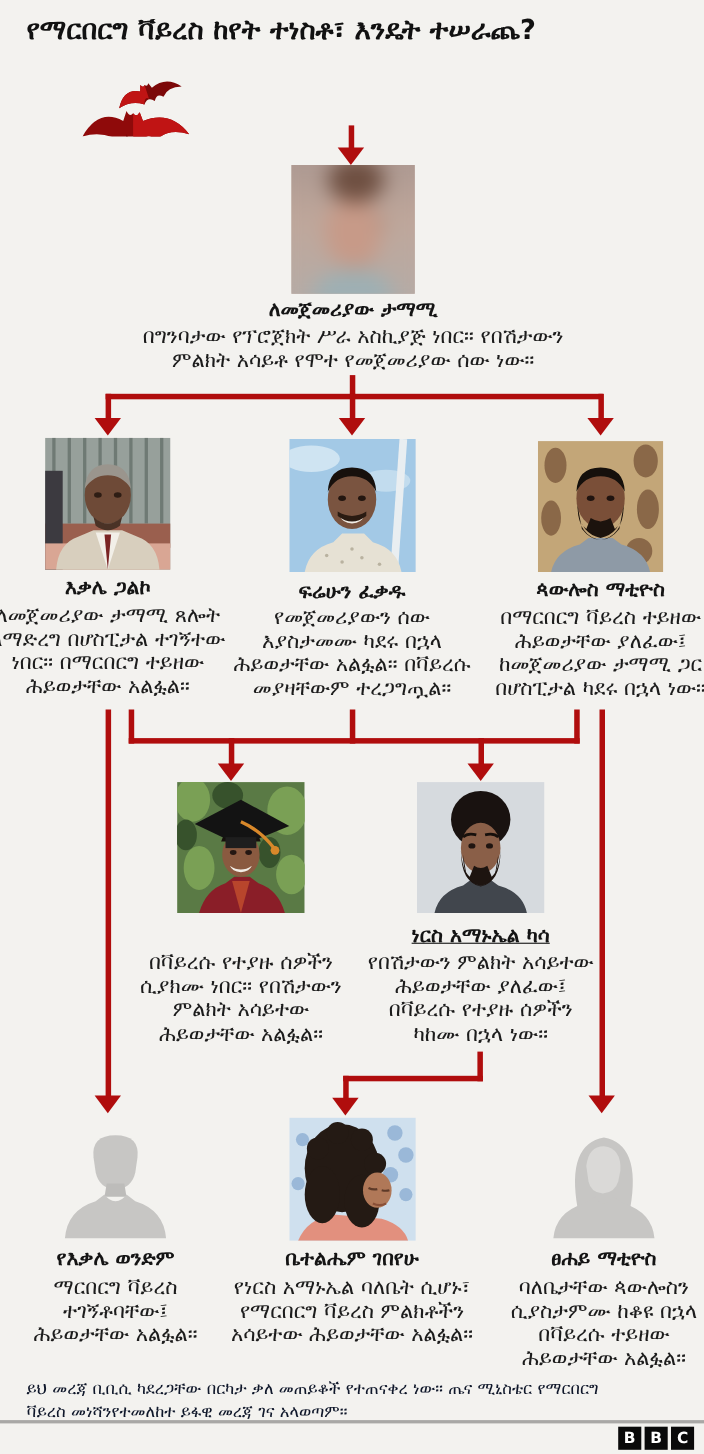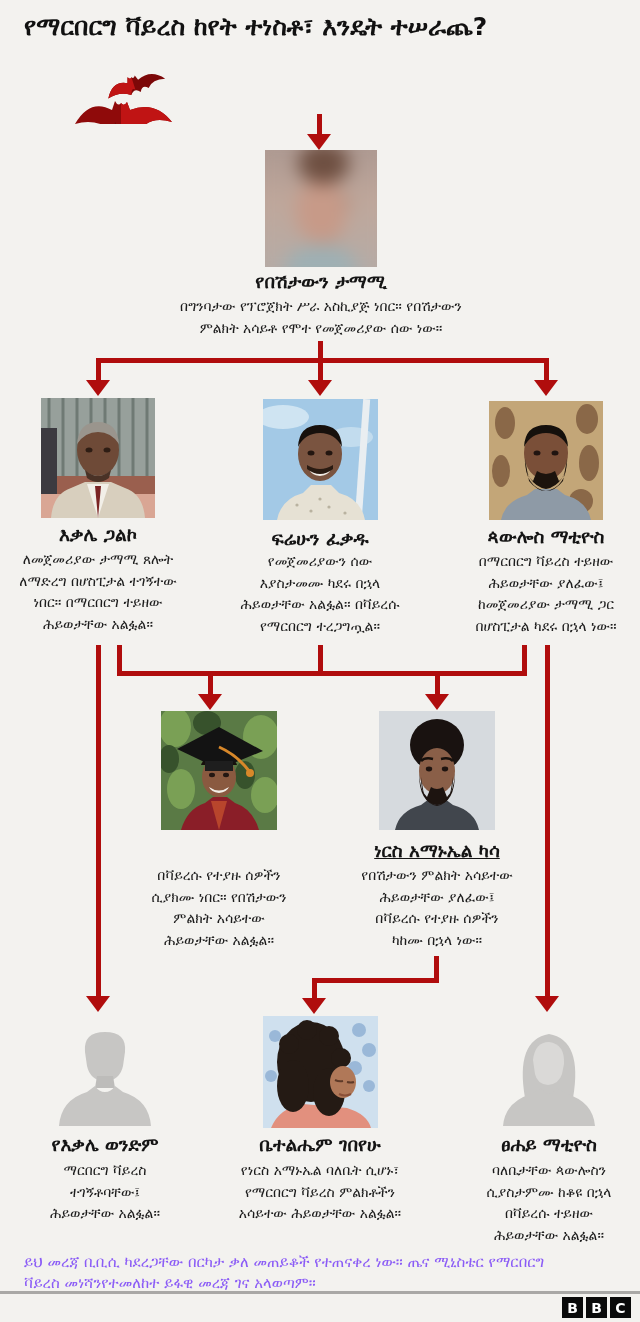--- a/index.html
+++ b/index.html
@@ -10,22 +10,22 @@
   }
   html,body{margin:0;padding:0;background:#fff;}
   .canvas{
     position:relative;width:640px;height:1322px;background:var(--bg);
     overflow:hidden;font-family:"DejaVu Sans","Liberation Sans",sans-serif;color:var(--ink);
   }
   .abs{position:absolute;}
   .title{font-size:25px;font-weight:bold;letter-spacing:0;color:#111;}
   .intro{font-size:16.5px;line-height:23px;white-space:pre-line;color:#222;}
   .pname{font-weight:bold;font-size:18.5px;text-align:center;color:#141414;}
-  .pdesc{font-size:14px;line-height:21.5px;text-align:center;color:#1c1c1c;white-space:pre-line;}
-  .footer-text{font-size:15px;line-height:21px;color:#8b5cf6;white-space:pre-line;}
+  .pdesc{font-size:19px;line-height:21.5px;text-align:center;color:#1c1c1c;white-space:pre-line;}
+  .footer-text{font-size:15px;line-height:21px;color:#0f172a;white-space:pre-line;}
   .vline{position:absolute;width:5px;background:var(--red);}
   .hline{position:absolute;height:5px;background:var(--red);}
   .varrow{position:absolute;width:24px;}
   .varrow::before{content:"";position:absolute;left:9.5px;top:0;bottom:14px;width:5px;background:var(--red);}
   .varrow::after{content:"";position:absolute;left:0;bottom:0;
     border-left:12px solid transparent;border-right:12px solid transparent;border-top:16px solid var(--red);}
   .photo{position:absolute;overflow:hidden;}
   .blurwrap{position:absolute;overflow:hidden;background:#b9a39a;}
   .blurface{position:absolute;inset:-12px;filter:blur(9px);
     background:
@@ -60,21 +60,21 @@
       <path d="M55 58 Q61 70 58 78 Q54 70 55 58 Z" fill="#6b0606"></path>
     </g>
   </svg>
 
 
   <div class="varrow" style="left:307px;top:114px;height:36px;"></div>
 
   <div class="blurwrap" style="left:265px;top:150px;width:112px;height:117px;">
       <div class="blurface"></div>
     </div>
-  <div class="abs pname" style="left:121px;top:271px;width:400px;">የበሽታውን ታማሚ</div>
+  <div class="abs pname" style="left:121px;top:271px;width:400px;">ለመጀመሪያው ታማሚ</div>
   <div class="abs pdesc" style="left:121px;top:296px;width:400px;">በግንባታው የፕሮጀክት ሥራ አስኪያጅ ነበር። የበሽታውን
 ምልክት አሳይቶ የሞተ የመጀመሪያው ሰው ነው።</div>
 
   <div class="vline" style="left:318px;top:341px;height:18px;"></div>
   <div class="hline" style="left:96px;top:358px;width:452px;"></div>
   <div class="varrow" style="left:86px;top:358px;height:38px;"></div>
   <div class="varrow" style="left:308px;top:358px;height:38px;"></div>
   <div class="varrow" style="left:534px;top:358px;height:38px;"></div>
 
   <svg class="photo" style="left:41px;top:398px;" width="114" height="120" viewBox="0 0 114 120">
@@ -143,21 +143,21 @@
 
   <div class="abs pname" style="left:-12px;top:524px;width:220px;">እቃሌ ጋልኮ</div>
   <div class="abs pdesc" style="left:-12px;top:549px;width:220px;">ለመጀመሪያው ታማሚ ጸሎት
 ለማድረግ በሆስፒታል ተገኝተው
 ነበር። በማርበርግ ተይዘው
 ሕይወታቸው አልፏል።</div>
   <div class="abs pname" style="left:210px;top:528px;width:220px;">ፍሬሁን ፈቃዱ</div>
   <div class="abs pdesc" style="left:210px;top:551px;width:220px;">የመጀመሪያውን ሰው
 እያስታመሙ ካደሩ በኋላ
 ሕይወታቸው አልፏል። በቫይረሱ
-የማርበርግ ተረጋግጧል።</div>
+መያዛቸውም ተረጋግጧል።</div>
   <div class="abs pname" style="left:436px;top:526px;width:220px;">ጳውሎስ ማቲዮስ</div>
   <div class="abs pdesc" style="left:436px;top:551px;width:220px;">በማርበርግ ቫይረስ ተይዘው
 ሕይወታቸው ያለፈው፤
 ከመጀመሪያው ታማሚ ጋር
 በሆስፒታል ካደሩ በኋላ ነው።</div>
 
   <div class="varrow" style="left:86px;top:645px;height:367px;"></div>
   <div class="vline" style="left:117px;top:645px;height:31px;"></div>
   <div class="vline" style="left:318px;top:645px;height:31px;"></div>
   <div class="vline" style="left:522px;top:645px;height:31px;"></div>

